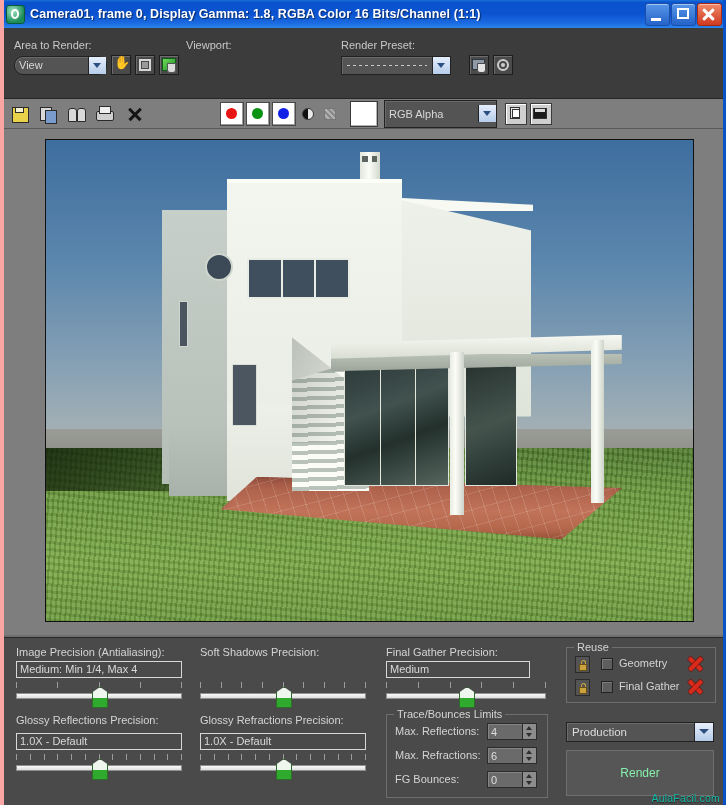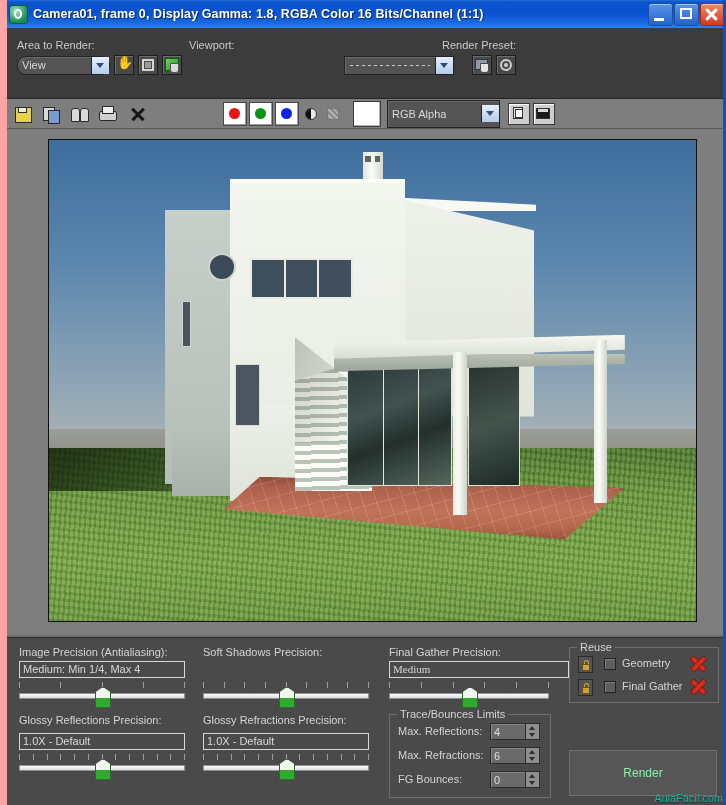--- a/index.html
+++ b/index.html
@@ -5,21 +5,21 @@
   html,body{margin:0;padding:0;background:#111;}
   body{
     font-family:"Liberation Sans", sans-serif;
     -webkit-font-smoothing:none;
   }
   #app{
     position:relative;
     width:726px;height:805px;
     overflow:hidden;
     background:#706f6f;
-    border-left:7px solid #fca5a5;
+    border-left:4px solid #fca5a5;
     border-right:3px solid #0a52c8;
     box-sizing:border-box;
   }
 
   
   .titlebar{
     position:absolute;left:-3px;top:0;width:726px;height:28px;
     background:linear-gradient(180deg,#1c71d8 0%,#0a53cd 8%,#0b52d0 48%,#1a6ae0 82%,#2b86ec 100%);
     display:flex;align-items:center;
     box-sizing:border-box;
@@ -547,21 +547,21 @@
         <div class="tbtn ico-hand"></div>
         <div class="tbtn ico-region"></div>
         <div class="tbtn ico-greenpick"></div>
       </div>
     </div>
 
     <div class="fieldgroup" style="left:182px;top:11px;">
       <span class="fg-label">Viewport:</span>
     </div>
 
-    <div class="fieldgroup" style="left:337px;top:11px;text-align:right;">
+    <div class="fieldgroup" style="left:337px;top:11px;">
       <span class="fg-label">Render Preset:</span>
       <div class="row">
         <div class="combo" style="width:110px;">
           <span class="dashline"></span>
           <span class="carrow"></span>
         </div>
         <div class="tbtn ico-loadpreset" style="margin-left:14px;"></div>
         <div class="tbtn ico-gear"></div>
       </div>
     </div>
@@ -676,21 +676,21 @@
           <i></i>
           <i></i>
           <i></i>
           <i></i>
         </div>
       <div class="sl-track"></div>
       <div class="sl-thumb" style="left:50%;"></div>
     </div>
 
     <div class="blabel" style="left:382px;top:8px;">Final Gather Precision:</div>
-    <div class="tfield" style="left:382px;top:23px;width:180px;font-family:Liberation Serif, serif;">Medium</div>
+    <div class="tfield" style="left:382px;top:23px;width:144px;">Medium</div>
     <div class="slider" style="left:382px;top:44px;width:160px;">
       <div class="sl-ticks">
           <i></i>
           <i></i>
           <i></i>
           <i></i>
           <i></i>
           <i></i>
         </div>
       <div class="sl-track"></div>
@@ -770,19 +770,23 @@
       <div class="chk" style="left:34px;top:10px;"></div>
       <div class="blabel" style="left:52px;top:9px;">Geometry</div>
       <div class="xbtn" style="left:120px;top:7px;"></div>
 
       <div class="lockbtn" style="left:8px;top:31px;"></div>
       <div class="chk" style="left:34px;top:33px;"></div>
       <div class="blabel" style="left:52px;top:32px;">Final Gather</div>
       <div class="xbtn" style="left:120px;top:30px;"></div>
     </div>
 
+    <div class="combo-bottom" style="left:562px;top:84px;width:148px;">
+      <span class="cv">Production</span>
+      <span class="carrow"></span>
+    </div>
 
     <div class="renderbtn" style="left:562px;top:112px;width:148px;height:46px;">Render</div>
 
     <div class="watermark"><span>AulaFacil</span><span>.com</span></div>
   </div>
 
 </div>
 
 </body></html>

